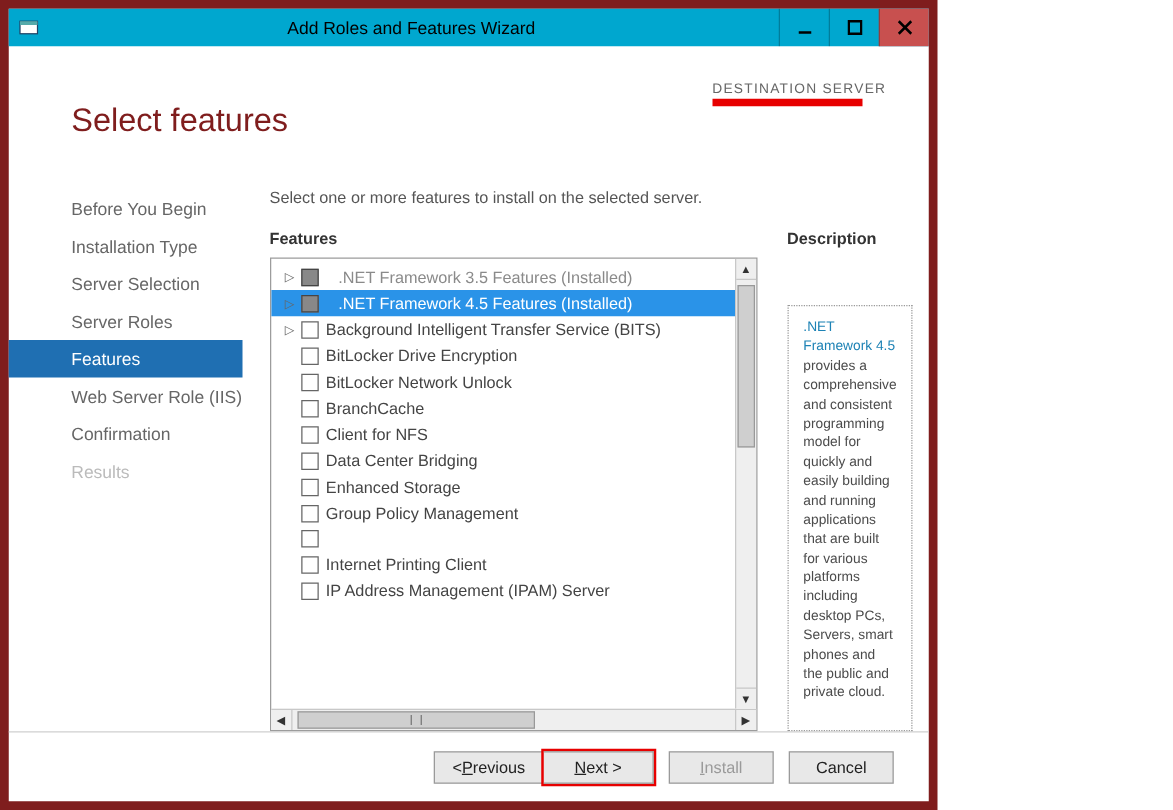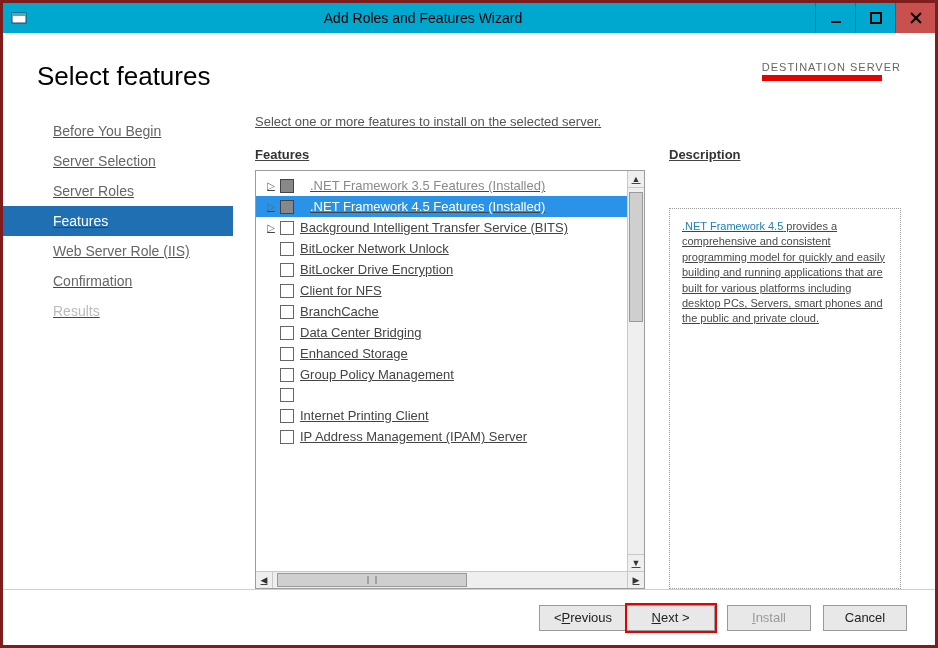--- a/index.html
+++ b/index.html
@@ -1,32 +1,32 @@
 <!DOCTYPE html>
 <html><head>
 <meta charset="utf-8">
 <style>
   * { box-sizing: border-box; }
   html, body { margin:0; padding:0; font-family: "Segoe UI", Tahoma, sans-serif; font-size:13px; color:#444; }
-  .window { width:938px; height:648px; border:3px solid #7f1d1d; background:#fff; display:flex; flex-direction:column; }
+  .window { width:750px; height:648px; border:7px solid #7f1d1d; background:#fff; display:flex; flex-direction:column; }
   
   .titlebar { height:30px; background:#00a7cf; display:flex; align-items:center; color:#000; }
   .ti-icon { width:24px; height:24px; margin-left:4px; display:flex; align-items:center; justify-content:center; }
   .ti-icon svg { width:16px; height:16px; }
   .title-text { flex:1; text-align:center; font-size:14px; color:#000; }
   .win-controls { display:flex; height:100%; }
   .win-btn { width:40px; height:100%; border-left:1px solid rgba(0,0,0,.25); display:flex; align-items:center; justify-content:center; font-size:15px; font-weight:bold; color:#000; }
   .win-btn.close { background:#c8504f; color:#000; }
   
   .header-row { padding:28px 34px 8px 34px; display:flex; align-items:flex-start; }
-  .page-title { font-size:26px; font-weight:300; color:#000000; margin:0; }
+  .page-title { font-size:26px; font-weight:300; color:#7f1d1d; margin:16px; }
   .dest { margin-left:auto; text-align:center; font-size:11px; letter-spacing:1px; color:#666; }
   .dest-bar { height:6px; background:#e70000; width:120px; margin-top:2px; }
   
-  .body { flex:1; display:flex; padding:10px 0 0 0; min-height:0;text-decoration:underline; }
+  .body { flex:1; display:flex; padding:10px 0 0 0; min-height:0; }
   .sidebar { width:230px; padding:6px 0 0 0; }
   .sidebar-item { padding:7px 0 7px 50px; font-size:14px; color:#666; cursor:pointer; white-space:nowrap; }
   .sidebar-item.sub { padding-left:72px; }
   .sidebar-item.active { background:#1f6fb2; color:#fff; }
   .sidebar-item.disabled { color:#bbb; }
   .main-col { flex:1; display:flex; flex-direction:column; padding:0 34px 0 22px; min-height:0; }
   .instr { font-size:13px; color:#555; padding:4px 0 18px 0; }
   .two-panes { flex:1; display:flex; gap:24px; min-height:0; }
   .features-pane { width:390px; display:flex; flex-direction:column; min-height:0; }
   .desc-pane { flex:1; display:flex; flex-direction:column;gap:38px; }
@@ -104,20 +104,21 @@
     <div class="dest">
       <div>DESTINATION SERVER</div>
       <div class="dest-bar"></div>
     </div>
   </div>
 
   <div class="body">
 
     <div class="sidebar" id="sidebar">
         <div class="sidebar-item">Before You Begin</div>
+        <div class="sidebar-item">Installation Type</div>
         <div class="sidebar-item">Server Selection</div>
         <div class="sidebar-item">Server Roles</div>
         <div class="sidebar-item active">Features</div>
         <div class="sidebar-item">Web Server Role (IIS)</div>
         <div class="sidebar-item">Confirmation</div>
         <div class="sidebar-item disabled">Results</div>
       </div>
 
     <div class="main-col">
       <div class="instr">Select one or more features to install on the selected server.</div>
@@ -139,36 +140,36 @@
                     <span class="feat-label installed">.NET Framework 4.5 Features (Installed)</span>
                   </div>
                   <div class="feat-item">
                     <span class="exp">▷</span>
                     <span class="cb"></span>
                     <span class="feat-label">Background Intelligent Transfer Service (BITS)</span>
                   </div>
                   <div class="feat-item">
                     <span class="exp"></span>
                     <span class="cb"></span>
+                    <span class="feat-label">BitLocker Drive Encryption</span>
+                  </div>
+                  <div class="feat-item">
+                    <span class="exp"></span>
+                    <span class="cb"></span>
                     <span class="feat-label">BitLocker Network Unlock</span>
                   </div>
                   <div class="feat-item">
                     <span class="exp"></span>
                     <span class="cb"></span>
-                    <span class="feat-label">BitLocker Drive Encryption</span>
+                    <span class="feat-label">BranchCache</span>
                   </div>
                   <div class="feat-item">
                     <span class="exp"></span>
                     <span class="cb"></span>
                     <span class="feat-label">Client for NFS</span>
-                  </div>
-                  <div class="feat-item">
-                    <span class="exp"></span>
-                    <span class="cb"></span>
-                    <span class="feat-label">BranchCache</span>
                   </div>
                   <div class="feat-item">
                     <span class="exp"></span>
                     <span class="cb"></span>
                     <span class="feat-label">Data Center Bridging</span>
                   </div>
                   <div class="feat-item">
                     <span class="exp"></span>
                     <span class="cb"></span>
                     <span class="feat-label">Enhanced Storage</span>

